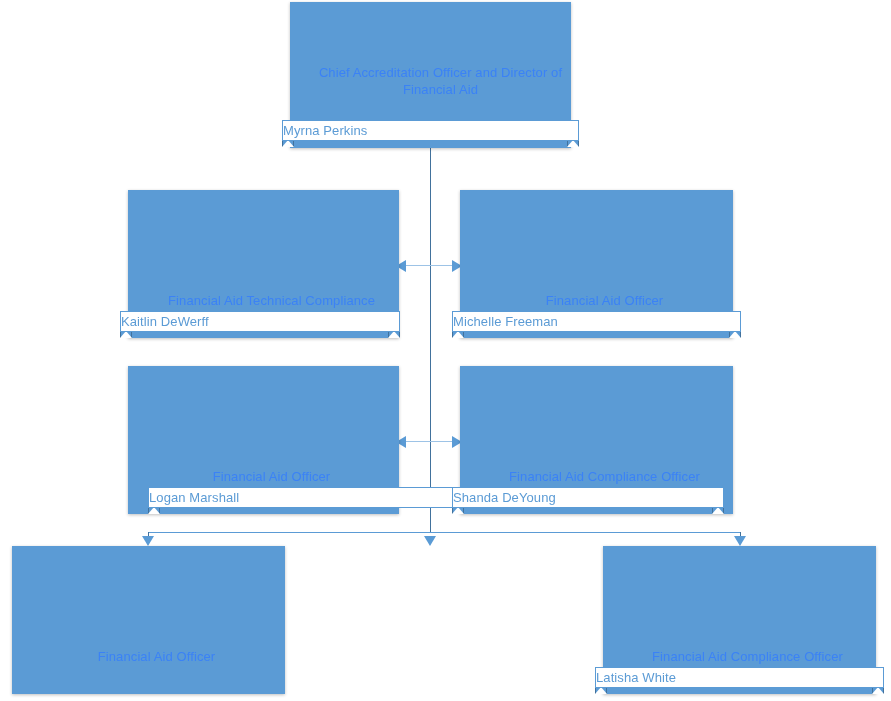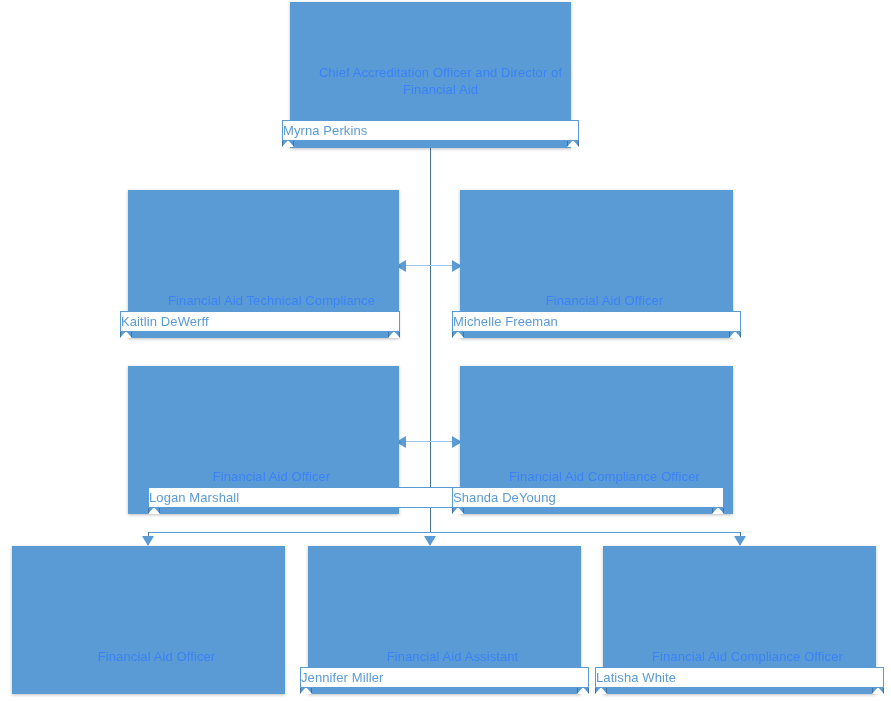--- a/index.html
+++ b/index.html
@@ -214,31 +214,20 @@
         <span class="ribbon-name">Shanda DeYoung</span>
       </div>
     </div>
   </div>
 
   <div class="node" style="left:12px; top:546px; width:273px; height:148px;">
     <div class="node-body"></div>
     <div class="node-title" style="top:102px; padding:0 8px;">Financial Aid Officer</div>
   </div>
 
-  <div class="node" style="left:308px; top:546px; width:273px; height:148px;">
-    <div class="node-body"></div>
-    <div class="node-title" style="top:102px; padding:0 8px;">Financial Aid Assistant</div>
-    <div class="ribbon" style="left:-8px; top:121px; width:289px;">
-      <div class="ribbon-tail left"></div>
-      <div class="ribbon-tail right"></div>
-      <div class="ribbon-plate">
-        <span class="ribbon-name">Jennifer Miller</span>
-      </div>
-    </div>
-  </div>
 
   <div class="node" style="left:603px; top:546px; width:273px; height:148px;">
     <div class="node-body"></div>
     <div class="node-title" style="top:102px; padding:0 8px;">Financial Aid Compliance Officer</div>
     <div class="ribbon" style="left:-8px; top:121px; width:289px;">
       <div class="ribbon-tail left"></div>
       <div class="ribbon-tail right"></div>
       <div class="ribbon-plate">
         <span class="ribbon-name">Latisha White</span>
       </div>

